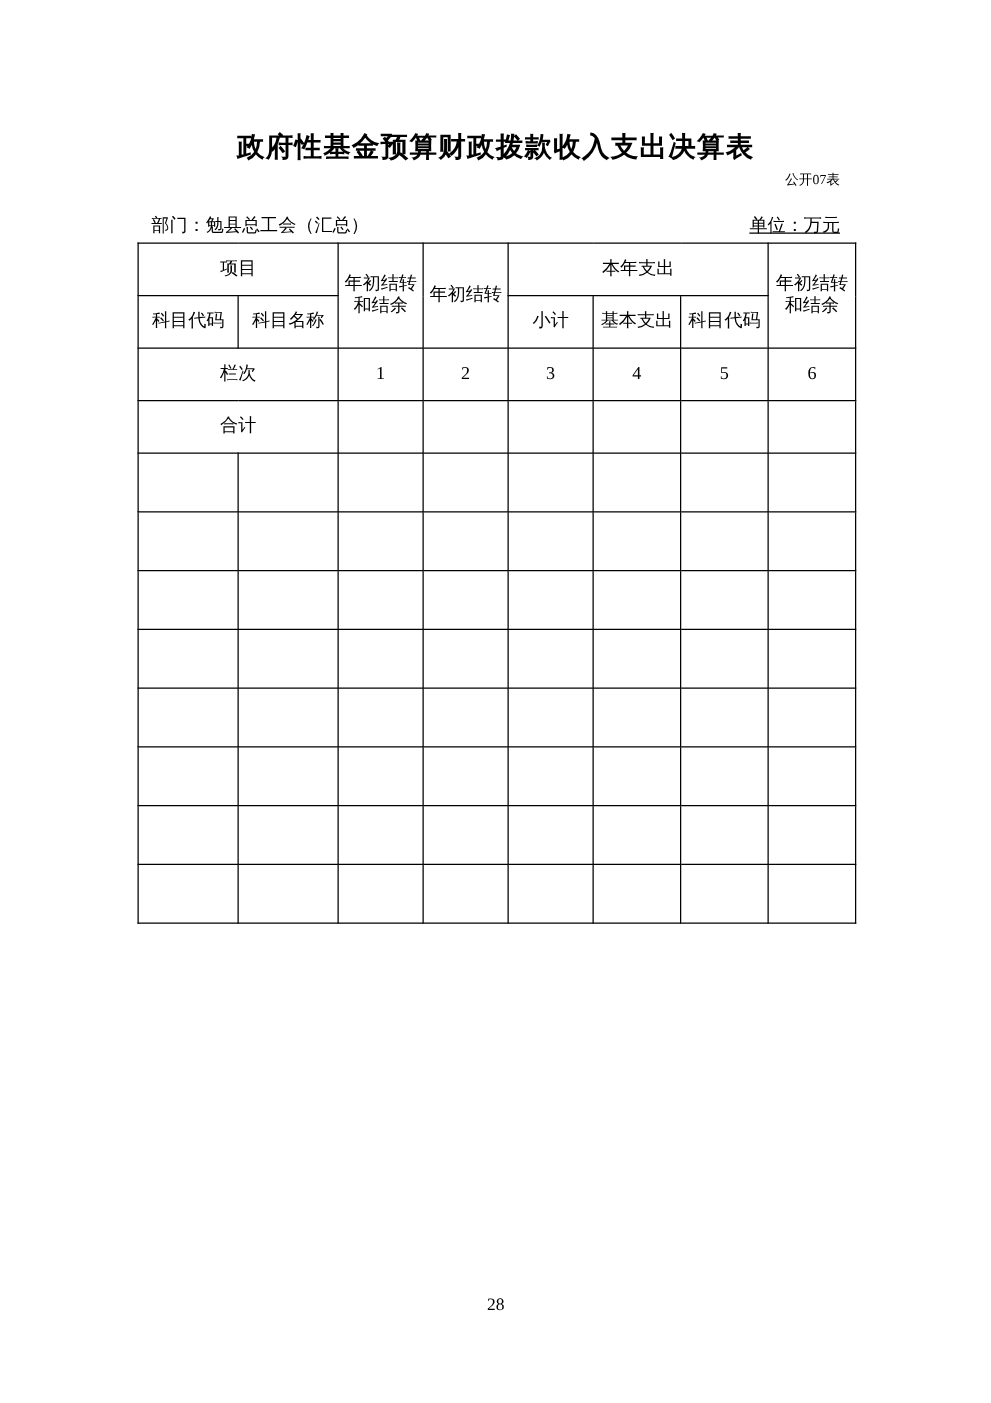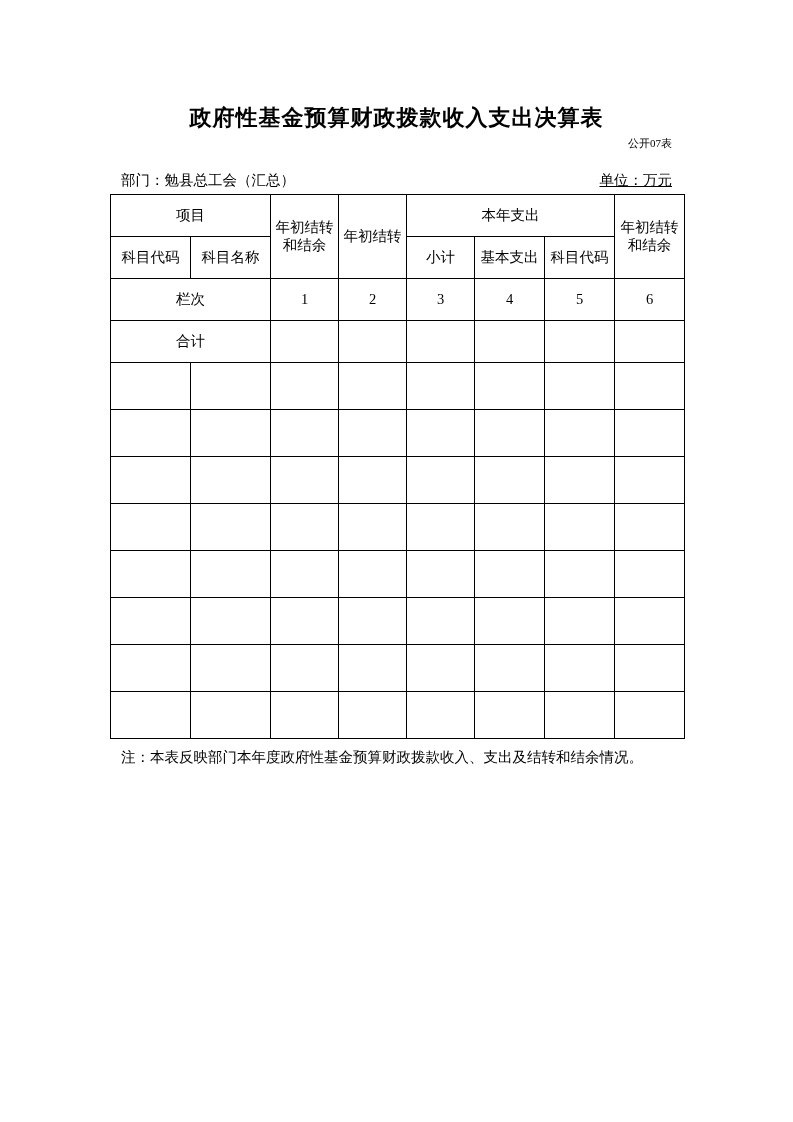--- a/index.html
+++ b/index.html
@@ -234,16 +234,16 @@
         <td></td>
         <td></td>
         <td></td>
         <td></td>
         <td></td>
         <td></td>
       </tr>
     </tbody>
   </table>
 
-  <div class="note">注：本表反映部门本年度政府性基金预算财政拨款收入、支出及结转和结余情况。</div>
-
+
+  <div class="page-num">28</div>
 
 </div>
 
 </body></html>

